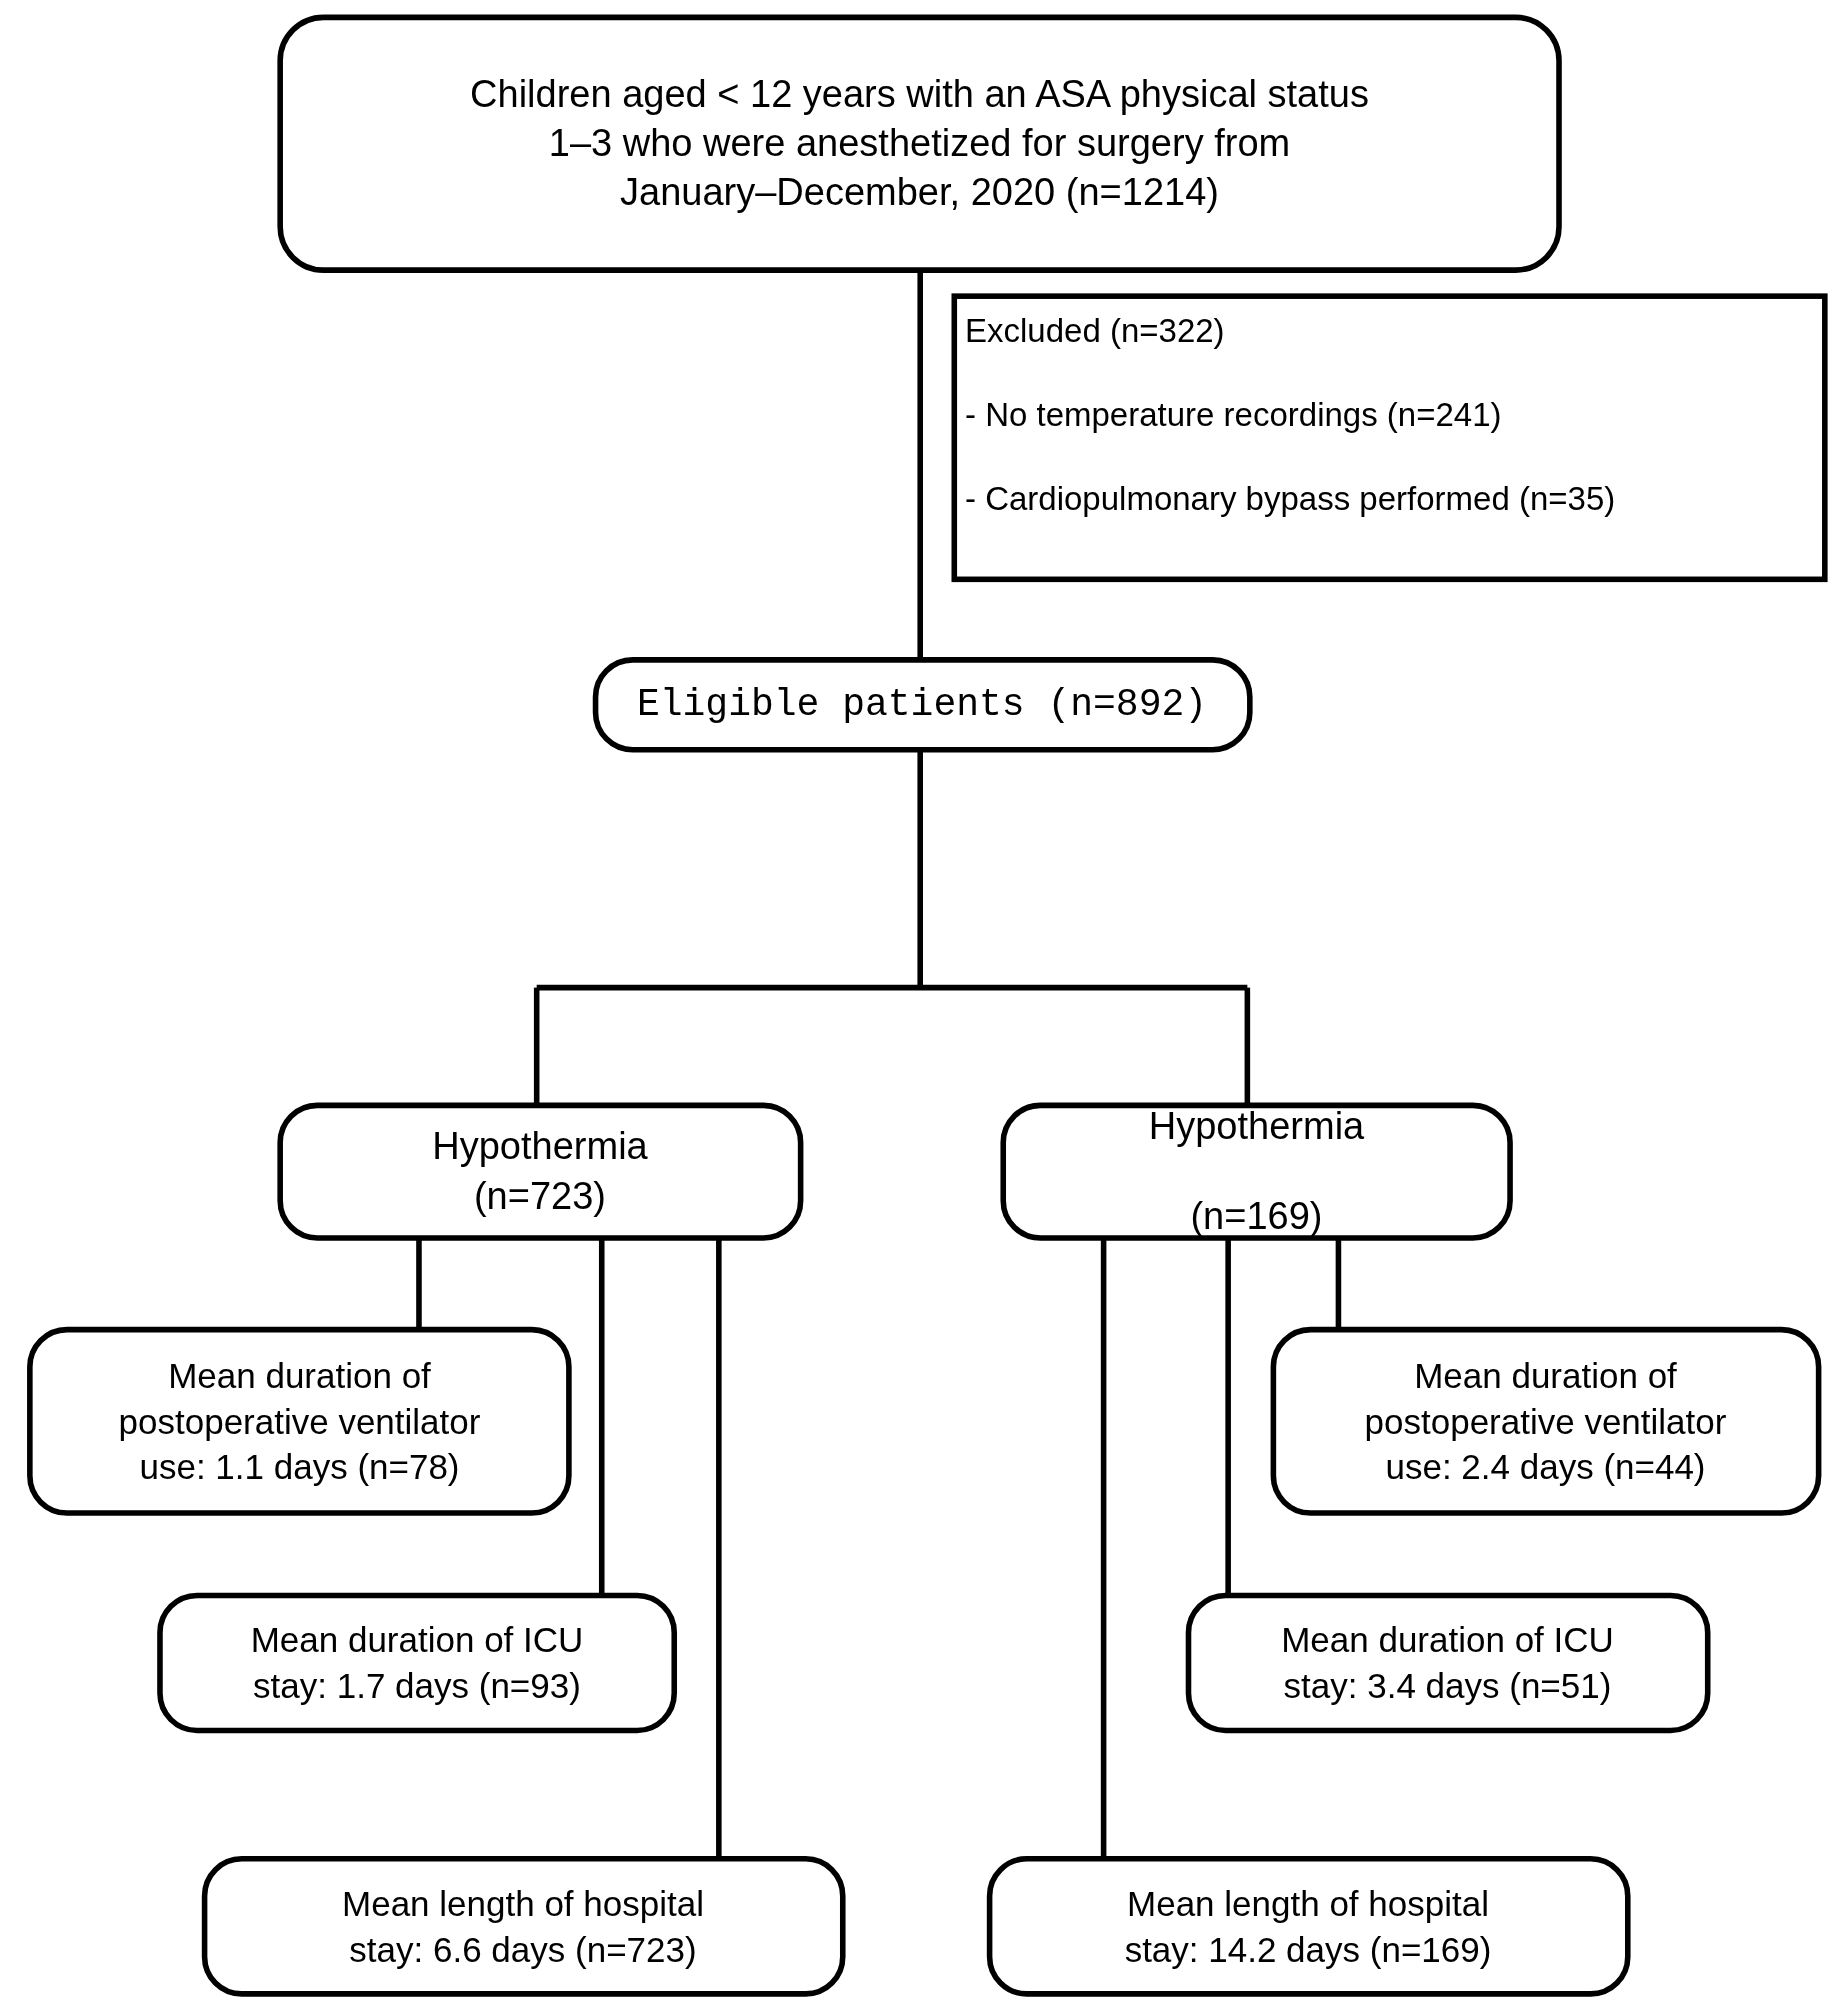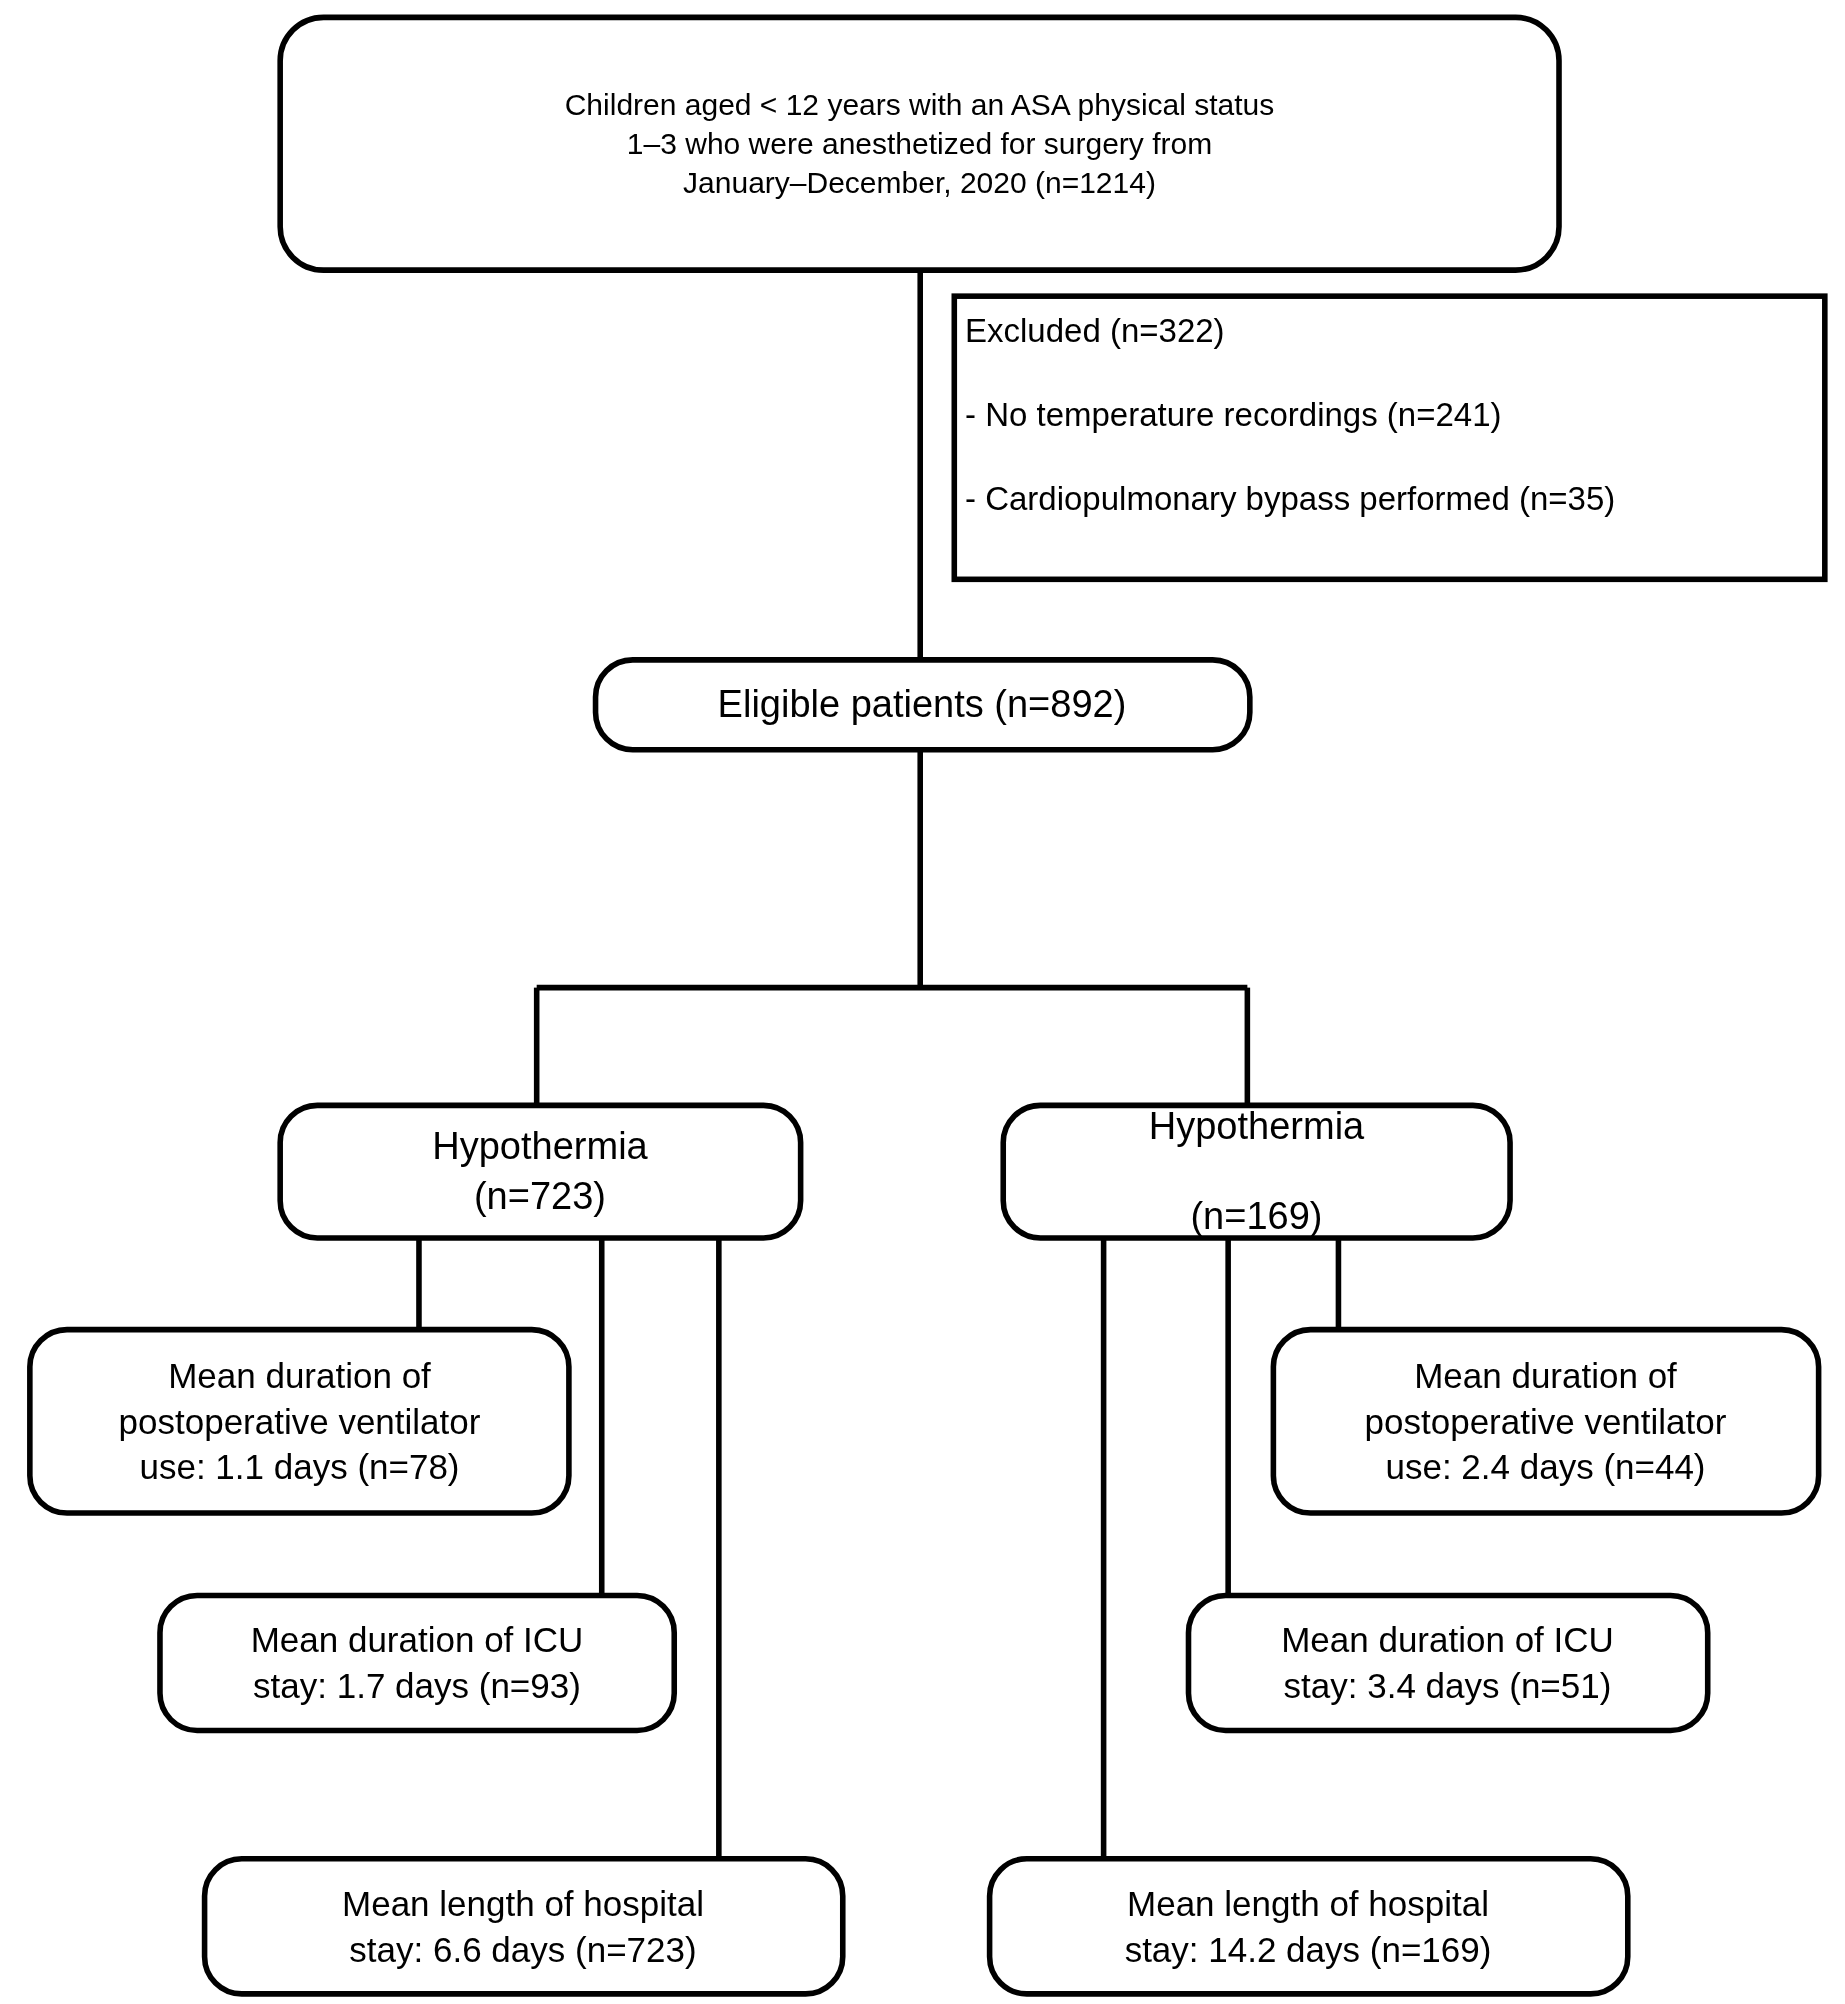--- a/index.html
+++ b/index.html
@@ -105,33 +105,33 @@
 
     <rect class="node-box" x="258" y="2575" width="830" height="218" rx="60" ry="60"></rect>
 
     <rect class="node-box" x="1918" y="2575" width="838" height="218" rx="60" ry="60"></rect>
 
     <rect class="node-box" x="330" y="3000" width="1030" height="218" rx="60" ry="60"></rect>
 
     <rect class="node-box" x="1597" y="3000" width="1030" height="218" rx="60" ry="60"></rect>
   </svg>
 
-  <div class="node-text" style="left:280px; top:17.3px; width:1279px; height:253px; font-size:30px;">
+  <div class="node-text" style="left:280px; top:17.3px; width:1279px; height:253px; font-size:38px;">
     <span class="t-line">Children aged &lt; 12 years with an ASA physical status</span>
     <span class="t-line">1–3 who were anesthetized for surgery from</span>
     <span class="t-line">January–December, 2020 (n=1214)</span>
   </div>
 
   <div class="node-text left-align" style="left:965px; top:301px; width:852px; height:273px; font-size:33px; justify-content:flex-start; padding-top:7.4px; box-sizing:border-box; line-height:1.42;gap:37px;">
     <span class="t-line">Excluded (n=322)</span>
     <span class="t-line">- No temperature recordings (n=241)</span>
     <span class="t-line">- Cardiopulmonary bypass performed (n=35)</span>
   </div>
 
-  <div class="node-text" style="left:595px; top:660px; width:654px; height:90px; font-size:38px;">
+  <div class="node-text" style="left:595px; top:660px; width:654px; height:90px; font-size:38px;font-family:Liberation Mono, monospace;">
     <span class="t-line">Eligible patients (n=892)</span>
   </div>
 
   <div class="node-text" style="left:280px; top:1105px; width:520px; height:133px; font-size:38px;">
     <span class="t-line">Hypothermia</span>
     <span class="t-line">(n=723)</span>
   </div>
 
   <div class="node-text" style="left:1003px; top:1105px; width:507px; height:133px; font-size:38px;gap:40px;">
     <span class="t-line">Hypothermia</span>

